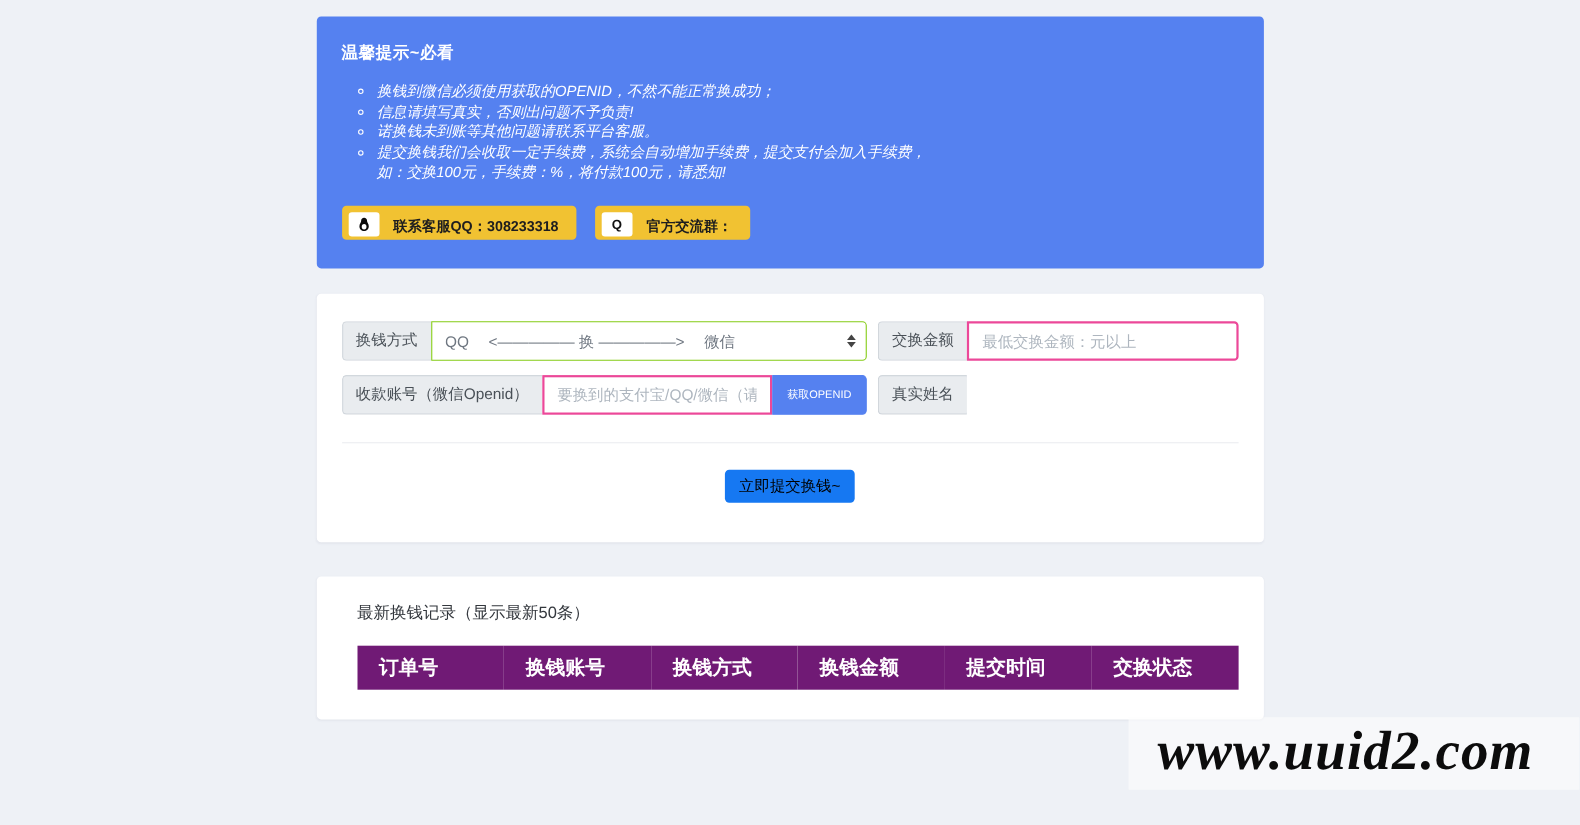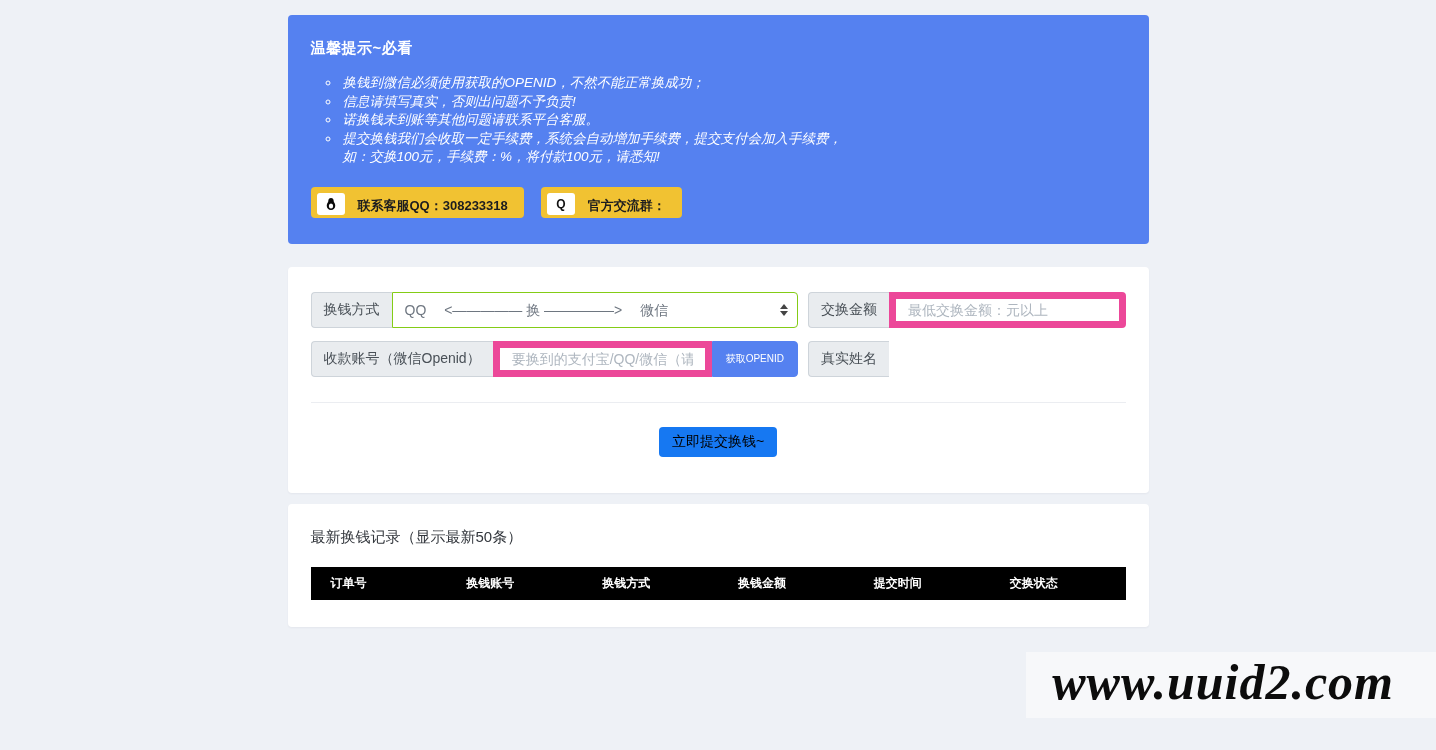--- a/index.html
+++ b/index.html
@@ -74,21 +74,21 @@
     border-right: none;
     border-radius: 4px 0 0 4px;
     display: flex; align-items: center;
     padding: 0 12px;
     font-size: 14px;
     color: #495057;
     white-space: nowrap;
   }
   .ig-field {
     flex: 1 1 auto;
-    border: 7px solid #ec4899;
+    border: 2px solid #ec4899;
     border-radius: 0 4px 4px 0;
     font-size: 14px;
     padding: 0 12px;
     color: #495057;
     min-width: 0;
     outline: none;
     font-family: "Liberation Sans", "DejaVu Sans", sans-serif;
   }
   .ig-field::placeholder { color: #aeb6bf; }
   .select-wrap { position: relative; flex: 1 1 auto; display:flex; min-width:0; }
@@ -131,27 +131,27 @@
     color: #000000;
     border: none;
     border-radius: 4px;
     font-size: 14px;
     padding: 6px 13px;
     cursor: pointer;
     font-family: "Liberation Sans", sans-serif;
   }
 
   
-  .records-card { margin-top: 11px; padding: 22px 23px 27px 23px; }
+  .records-card { margin-top: 31px; padding: 22px 23px 27px 37px; }
   .records-title { font-size: 15px; color: #33373d; margin: 2px 0 20px 0; }
   table.records { width: 100%; border-collapse: collapse; table-layout: fixed; }
   table.records thead th {
-    background: #000000;
+    background: #701a75;
     color: #fff;
-    font-size: 12px;
+    font-size: 18px;
     font-weight: bold;
     text-align: left;
     padding: 8px 12px 8px 20px;
     height: 33px;
   }
 
   
   .watermark {
     position: absolute;
     right: 0;

